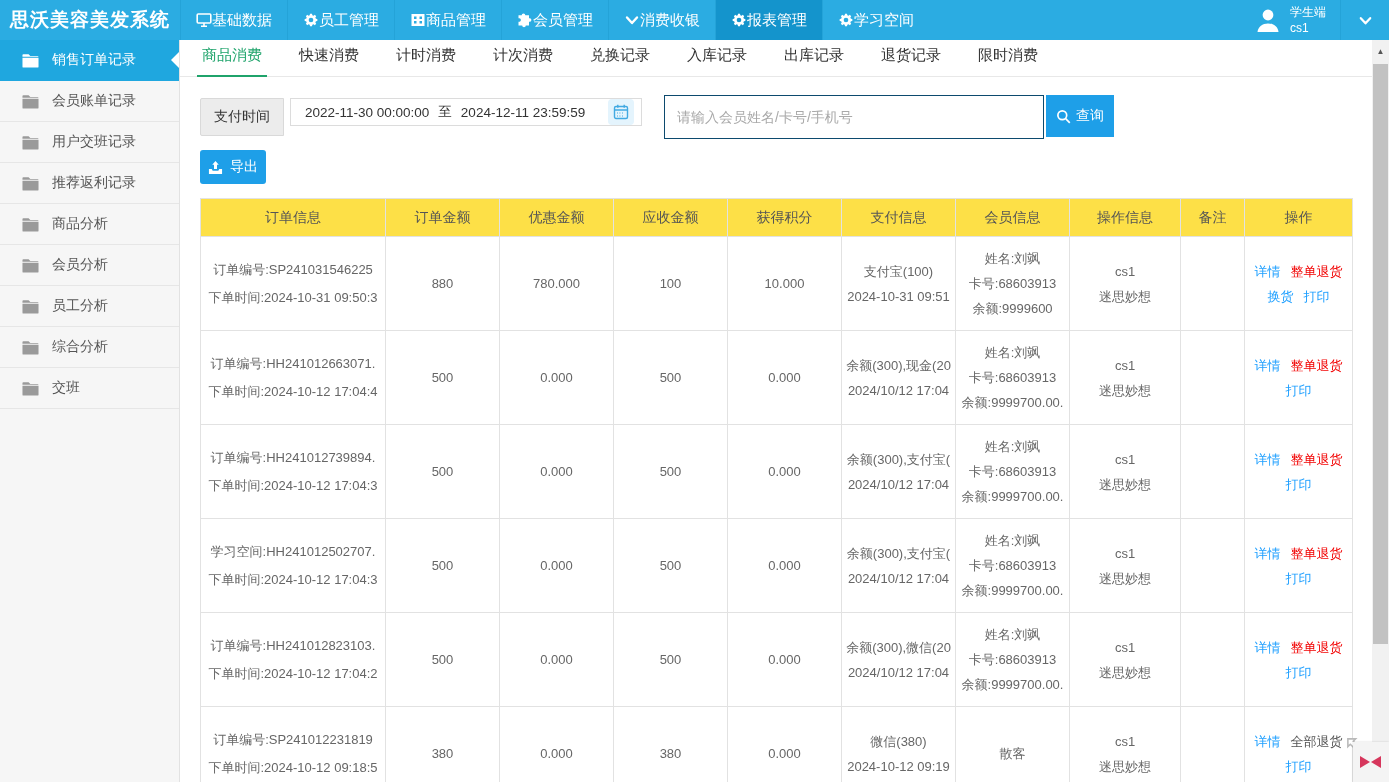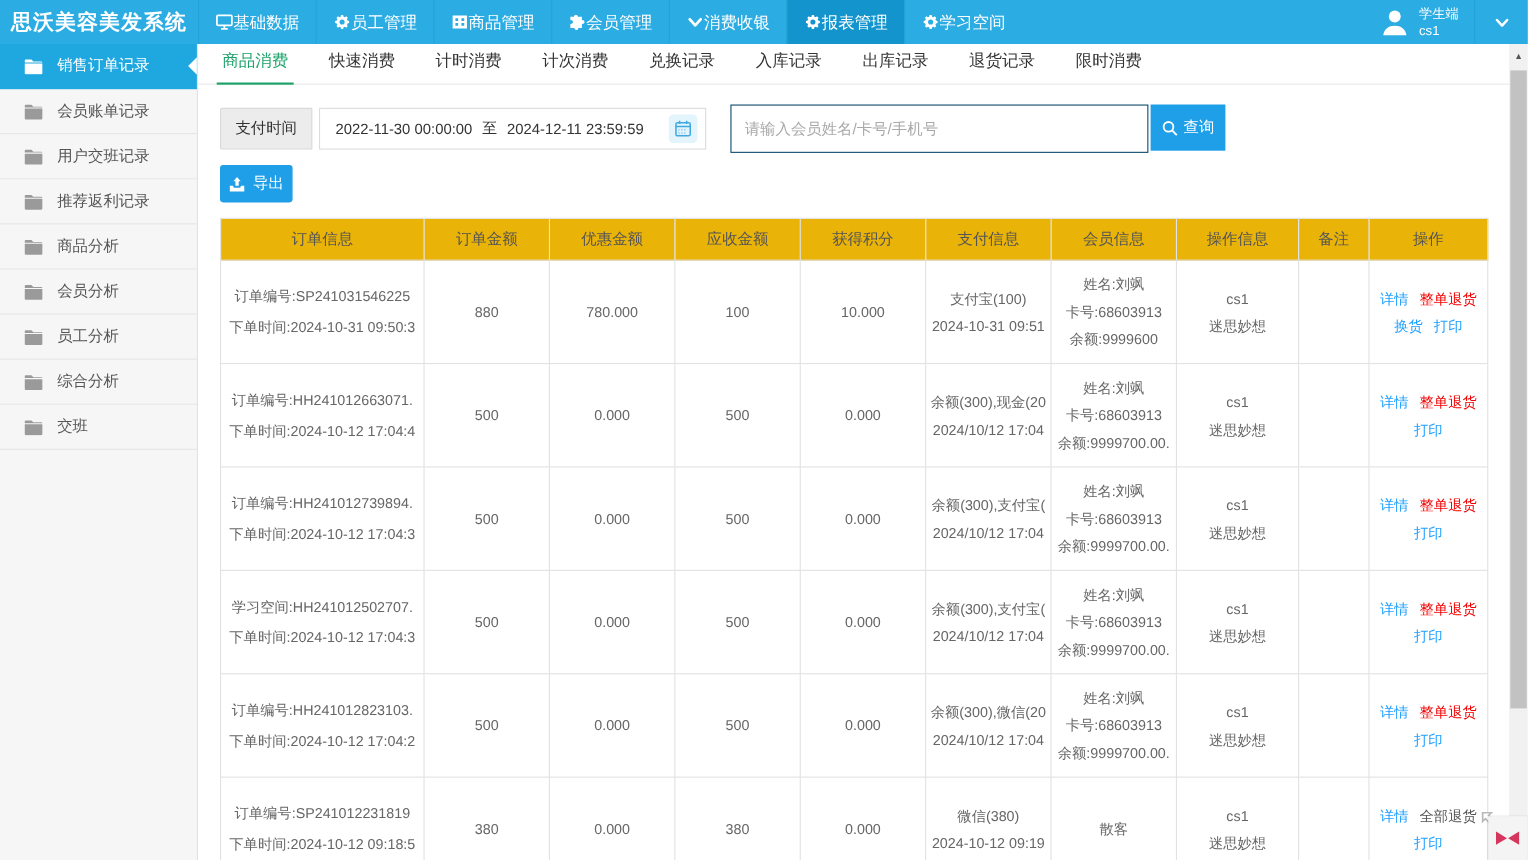--- a/index.html
+++ b/index.html
@@ -42,21 +42,21 @@
   .tab { font-size:15px; color:#333; padding:0 5px 10px; margin-right:27px; cursor:pointer;
     border-bottom:2px solid transparent; margin-bottom:-1px; }
   .tab.active { color:#1FA36B; border-bottom-color:#1FA36B; }
 
   
   .filters { display:flex; align-items:center; margin:18px 0 0 20px; }
   .date-group { display:flex; }
   .pay-time-btn { width:84px; height:38px; background:#ececec; border:1px solid #d9d9d9;
     color:#333; font-size:14px; display:flex; align-items:center; justify-content:center;
     border-radius:2px 0 0 2px; cursor:pointer; }
-  .date-input { width:352px; height:38px; border:1px solid #dcdcdc; border-left:1px solid #dcdcdc;
+  .date-input { width:352px; height:28px; border:1px solid #dcdcdc; border-left:1px solid #dcdcdc;
     margin-left:6px; display:flex; align-items:center; gap:7px; padding:0 7px 0 14px;
     font-size:13.5px; color:#333; background:#fff; cursor:pointer; }
   .date-sep { margin:0 2px; }
   .calendar-btn { margin-left:auto; width:26px; height:26px; background:#e4f4fd; border-radius:4px;
     display:flex; align-items:center; justify-content:center; color:#41A9E2; cursor:pointer; }
   .calendar-btn svg { width:16px; height:16px; }
   .search-group { display:flex; margin-left:22px; }
   .search-input { width:380px; height:44px; border:1px solid #0c4a6e; padding:0 12px;
     font-size:14px; color:#333; outline:none; }
   .search-input::placeholder { color:#a9a9a9; }
@@ -65,21 +65,21 @@
     font-size:14px; cursor:pointer; }
   .search-btn svg { width:15px; height:15px; }
   .export-btn { margin:11px 0 0 20px; width:66px; height:34px; background:#1E9FE8; color:#fff;
     border:none; border-radius:3px; display:inline-flex; align-items:center; justify-content:center;
     gap:7px; font-size:14px; cursor:pointer; }
   .export-btn svg { width:14px; height:14px; }
 
   
   table.orders { margin:14px 0 0 20px; width:1152px; border-collapse:collapse; table-layout:fixed; }
   table.orders th, table.orders td { border:1px solid #e2e2e2; }
-  table.orders th { height:38px; background:#eab308; font-weight:normal; font-size:14px; color:#555; }
+  table.orders th { height:38px; background:#fde047; font-weight:normal; font-size:14px; color:#555; }
   table.orders td { height:94px; text-align:center; font-size:13px; color:#666; padding:4px 4px;
     vertical-align:middle; }
   td.order-cell { text-align:left; padding-left:12px; }
   .cell-line { line-height:21px; margin:4px 0; white-space:nowrap; overflow:hidden; }
   td.order-cell .cell-line { margin:7px 0; }
   .action-link { display:inline-block; margin:1px 5px; line-height:23px; color:#1E9FFF;
     cursor:pointer; text-decoration:none; }
   .action-danger { color:#F20000; }
   .action-plain { color:#555; }
 

